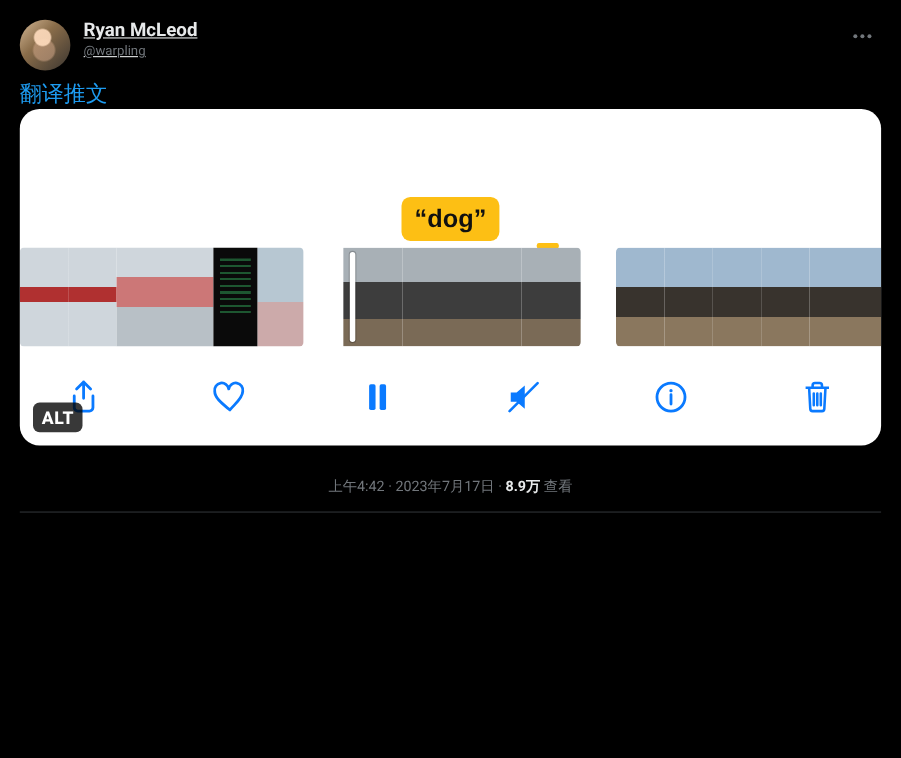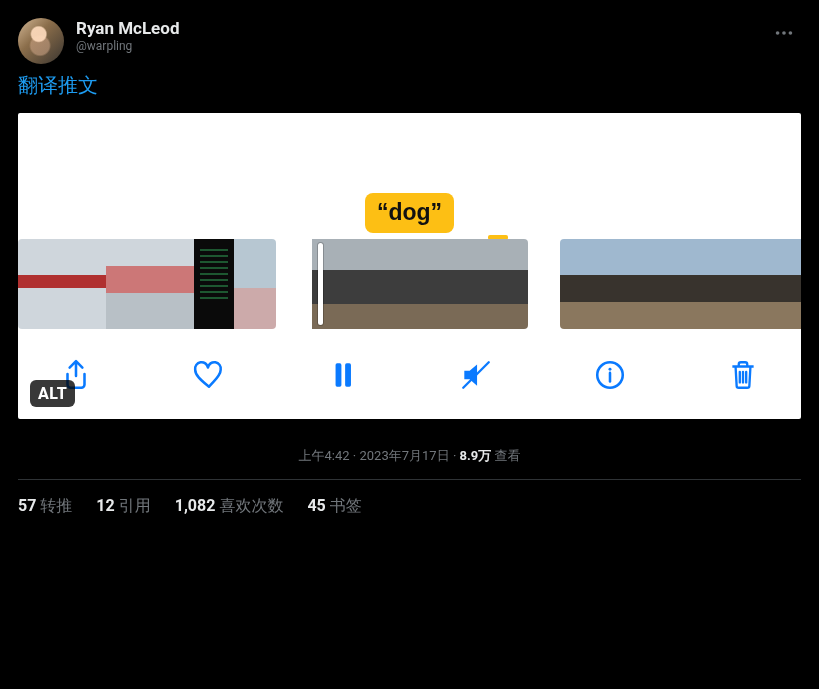--- a/index.html
+++ b/index.html
@@ -29,21 +29,21 @@
     position: relative;
     overflow: hidden;
   }
   .avatar::after{
     content:"";
     position:absolute;
     inset:0;
     background: radial-gradient(circle at 45% 35%, rgba(255,220,190,.9) 0 18%, transparent 22%),
                 radial-gradient(circle at 48% 60%, rgba(200,160,130,.6) 0 25%, transparent 30%);
   }
-  .identity { display: flex; flex-direction: column; line-height: 1.25; }
+  .identity { display: flex; flex-direction: column; line-height: 1.25; text-decoration: underline; }
   .display-name { font-weight: 700; font-size: 17px; color: #e7e9ea; }
   .handle { color: #71767b; font-size: 12px; }
   .more {
     position: absolute;
     right: 0;
     top: 0;
     color: #71767b;
     font-size: 20px;
     letter-spacing: 2px;
     padding: 4px 6px;
@@ -59,23 +59,22 @@
     font-weight: 400;
   }
   .translate-link {
     color: #1d9bf0;
     font-size: 20px;
     margin-top: 8px;
     display: inline-block;
   }
 
   .media-card {
-    margin-top: 14px;
     background: #fff;
-    border-radius: 2px;
+    border-radius: 18px;
     overflow: hidden;
     position: relative;
     width: 100%;
     padding-top: 14px;
   }
   .media-top {
     height: 112px;
     display: flex;
     align-items: flex-end;
     justify-content: center;
@@ -286,20 +285,14 @@
 
     <span class="alt-badge">ALT</span>
   </div>
 
   <div class="meta">
     <span>上午4:42</span><span> · </span><span>2023年7月17日</span><span> · </span><strong>8.9万</strong><span> 查看</span>
   </div>
 
   <div class="divider"></div>
 
-  <div class="stats">
-    <span><strong>57</strong><span>转推</span></span>
-    <span><strong>12</strong><span>引用</span></span>
-    <span><strong>1,082</strong><span>喜欢次数</span></span>
-    <span><strong>45</strong><span>书签</span></span>
-  </div>
 
 </div>
 
 </body></html>

